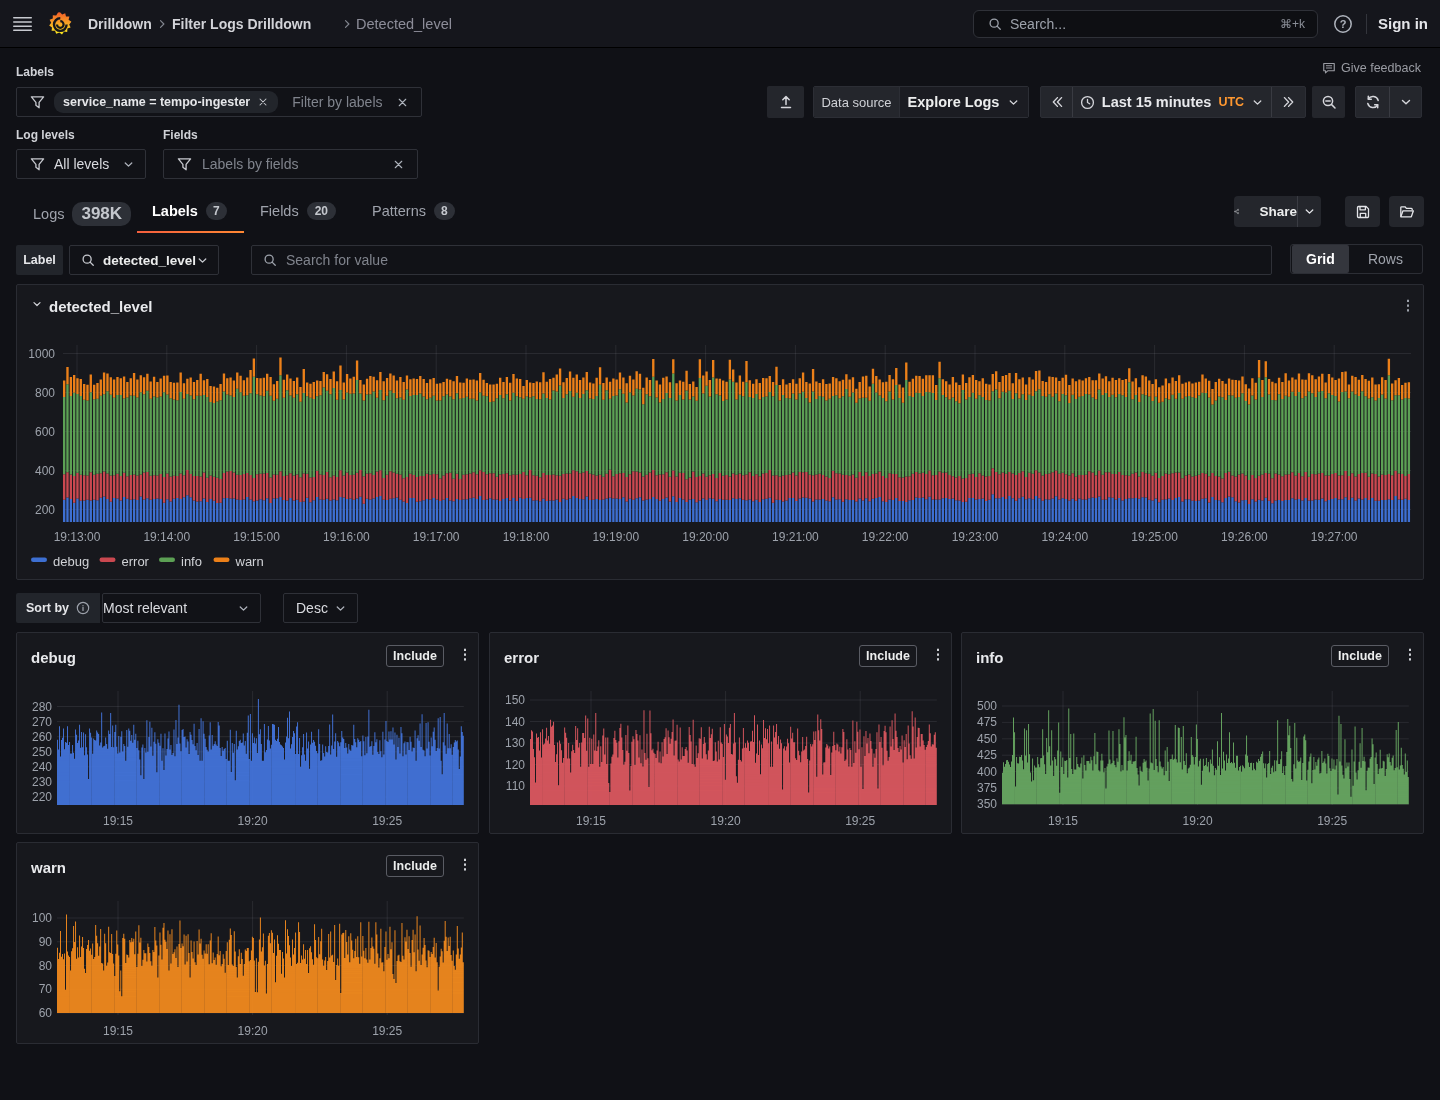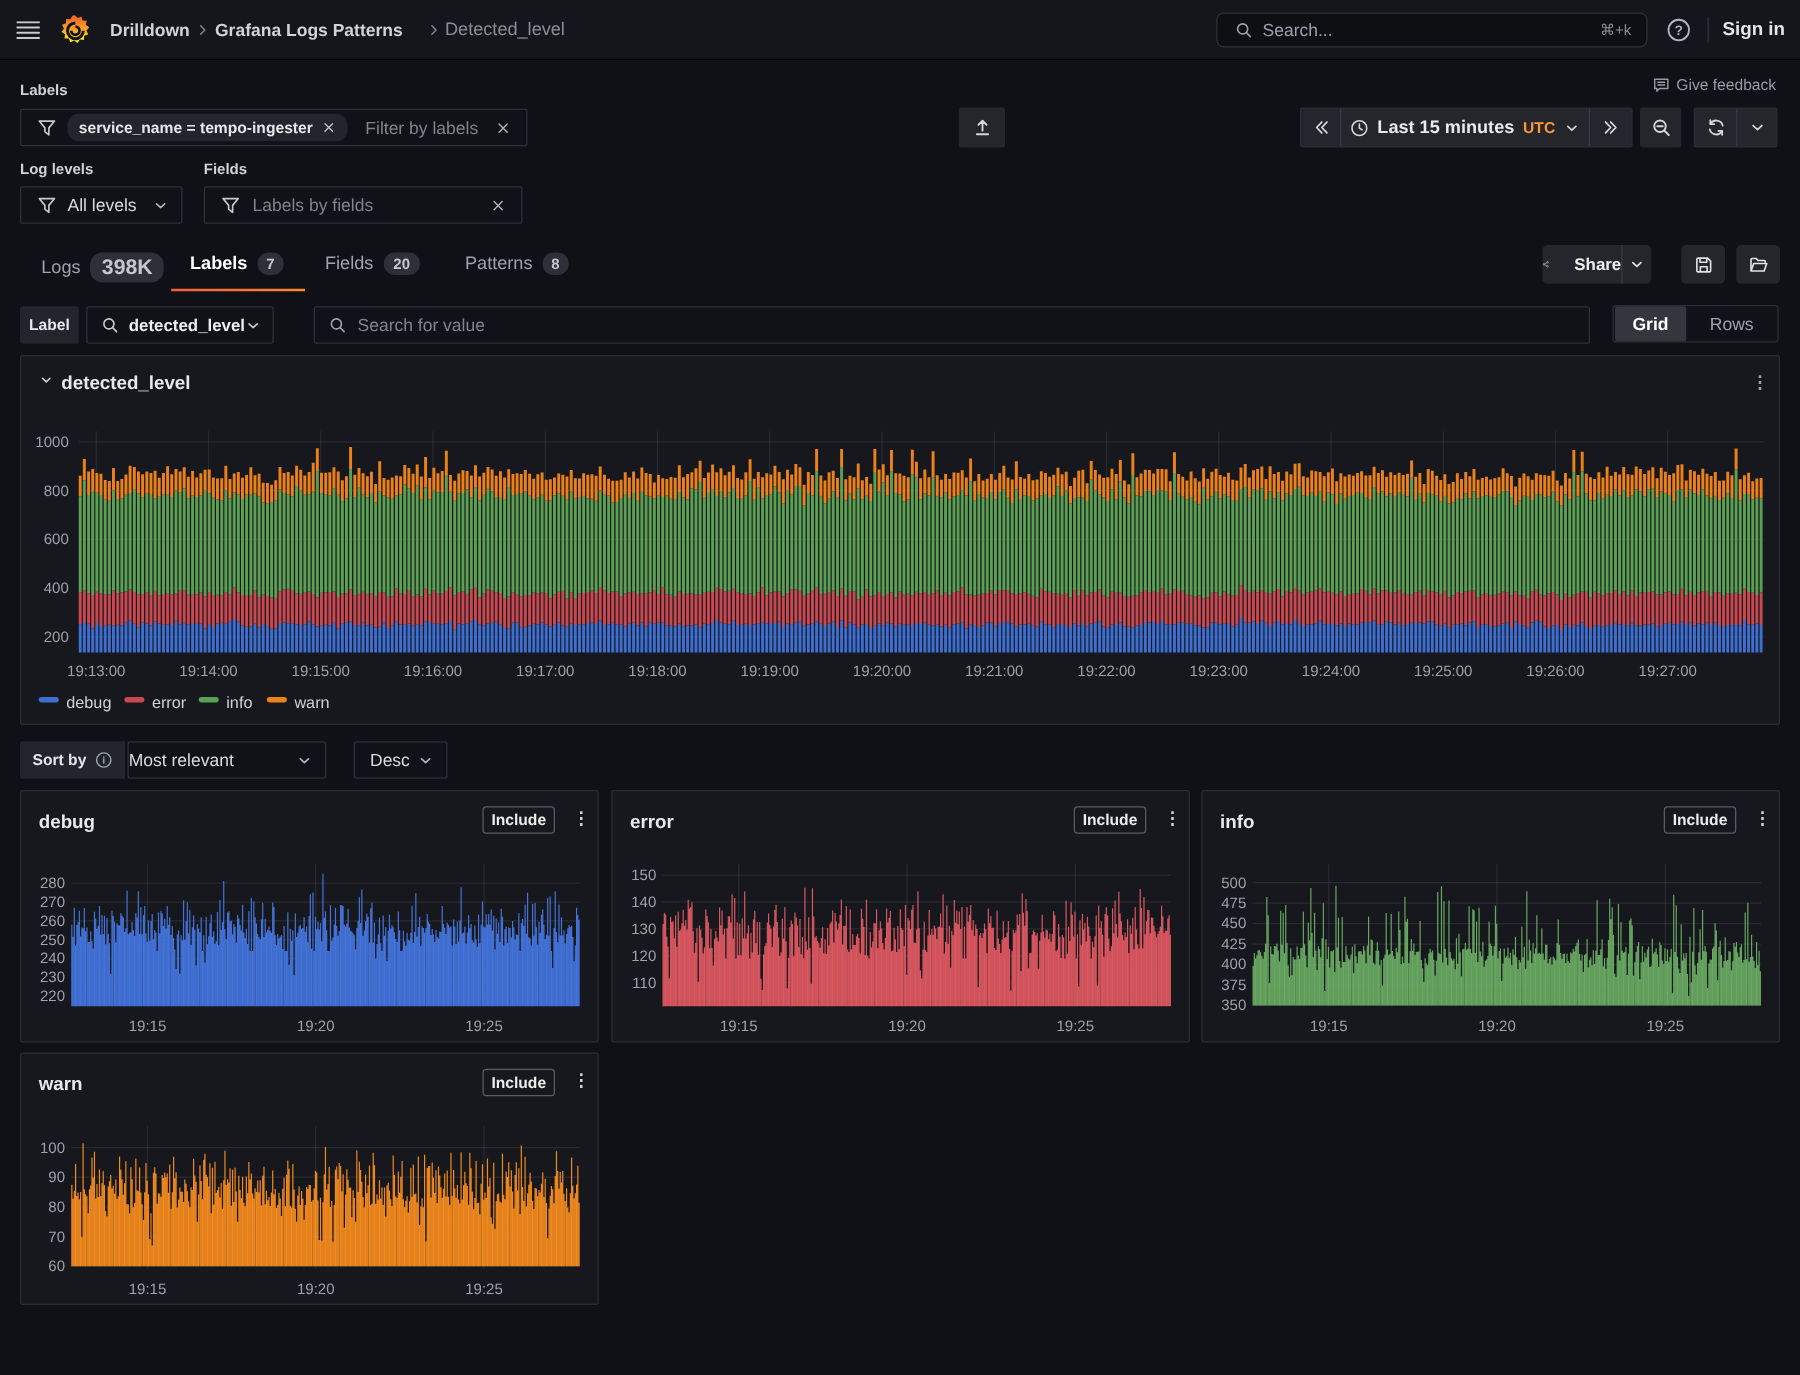--- a/index.html
+++ b/index.html
@@ -30,21 +30,21 @@
           </linearGradient>
         </defs>
 <path d="M13 1.2 L15.2 3.4 L18.2 2.2 L19 5.4 L22.4 5.6 L21.6 8.8 L24.4 10.8 L22.2 13.4 L23.6 16.6 L20.4 17.6 L20.2 21 L17 20.6 L15 23.4 L12.4 21.4 L9.2 22.8 L8 19.8 L4.6 19.8 L5 16.4 L2.2 14.6 L4.2 11.8 L2.6 8.8 L5.8 7.6 L5.8 4.2 L9.2 4.4 L11 1.4 Z" fill="url(#glg)"></path>
 <path d="M19.6 13.6a6.3 6.3 0 1 1-6.3-6.3" fill="none" stroke="#15161c" stroke-width="2.4"></path>
         <path d="M13.3 10.2a3.3 3.3 0 1 1-3.3 3.3" fill="none" stroke="#15161c" stroke-width="2.2"></path>
 </svg>
 <div class="abs" style="left:88px;top:16px;font-size:14px;font-weight:700;color:#d2d3d8;">Drilldown</div>
 <svg class="abs" style="left:156px;top:18px" width="12" height="12" viewBox="0 0 16 16">
         <path d="M6 3.5 10.5 8 6 12.5" fill="none" stroke="#82868f" stroke-width="1.6" stroke-linecap="round" stroke-linejoin="round"></path>
       </svg>
-<div class="abs" style="left:172px;top:16px;font-size:14px;font-weight:700;color:#d2d3d8;">Grafana Logs Patterns</div>
+<div class="abs" style="left:172px;top:16px;font-size:14px;font-weight:700;color:#d2d3d8;">Filter Logs Drilldown</div>
 <svg class="abs" style="left:341px;top:18px" width="12" height="12" viewBox="0 0 16 16">
         <path d="M6 3.5 10.5 8 6 12.5" fill="none" stroke="#82868f" stroke-width="1.6" stroke-linecap="round" stroke-linejoin="round"></path>
       </svg>
 <div class="abs" style="left:356px;top:16px;font-size:14.5px;font-weight:400;color:rgba(204,204,220,0.65);">Detected_level</div>
 <div class="inbox" style="left:973px;top:10px;width:345px;height:28px;border-radius:6px;background:#0e0f13;">
         <span style="margin-left:14px;display:flex">
           <svg width="14" height="14" viewBox="0 0 16 16">
             <circle cx="7" cy="7" r="4.6" fill="none" stroke="#9da2ab" stroke-width="1.5"></circle>
             <path d="M10.4 10.4 14 14" stroke="#9da2ab" stroke-width="1.5" stroke-linecap="round"></path>
           </svg>
@@ -82,20 +82,29 @@
           <path d="M4 4l8 8M12 4l-8 8" stroke="#aeb3bc" stroke-width="1.4" stroke-linecap="round"></path>
         </svg>
       </span>
     </div>
 <button class="gbtn abs" style="left:767px;top:86px;width:37px;height:32px;">
       <svg width="16" height="16" viewBox="0 0 16 16">
         <path d="M8 10.5V2.8M4.8 5.8 8 2.6l3.2 3.2" fill="none" stroke="#d5d6db" stroke-width="1.5" stroke-linecap="round" stroke-linejoin="round"></path>
         <path d="M3.5 13.4h9" stroke="#d5d6db" stroke-width="1.5" stroke-linecap="round"></path>
       </svg>
     </button>
+<div class="abs" style="left:813px;top:86px;height:32px;display:flex;border:1px solid #2c2e35;border-radius:2px;overflow:hidden;">
+      <div style="background:#24262c;width:86px;display:flex;align-items:center;justify-content:center;font-size:13px;font-weight:500;color:#cfd1d6;border-right:1px solid #2c2e35;">Data source</div>
+      <div style="background:#1b1c22;width:128px;display:flex;align-items:center;justify-content:center;gap:8px;">
+        <span style="font-size:14.5px;font-weight:700;color:#eceded;">Explore Logs</span>
+        <svg width="13" height="13" viewBox="0 0 16 16">
+          <path d="M4 6.2 8 10l4-3.8" fill="none" stroke="#d5d6db" stroke-width="1.6" stroke-linecap="round" stroke-linejoin="round"></path>
+        </svg>
+      </div>
+    </div>
 <div class="abs" style="left:1040px;top:86px;height:32px;display:flex;background:#24262c;border:1px solid #2c2e35;border-radius:2px;">
       <div style="width:32px;display:flex;align-items:center;justify-content:center;border-right:1px solid #393b42;">
         <svg width="14" height="14" viewBox="0 0 16 16">
           <path d="M8.5 3 3.8 8l4.7 5M13.2 3 8.5 8l4.7 5" fill="none" stroke="#d5d6db" stroke-width="1.6" stroke-linecap="round" stroke-linejoin="round"></path>
         </svg>
       </div>
       <div style="width:199px;display:flex;align-items:center;justify-content:center;gap:7px;border-right:1px solid #393b42;">
         <svg width="15" height="15" viewBox="0 0 16 16">
           <circle cx="8" cy="8" r="6.3" fill="none" stroke="#d5d6db" stroke-width="1.4"></circle>
           <path d="M8 4.6V8l2.3 1.4" fill="none" stroke="#d5d6db" stroke-width="1.4" stroke-linecap="round"></path>

